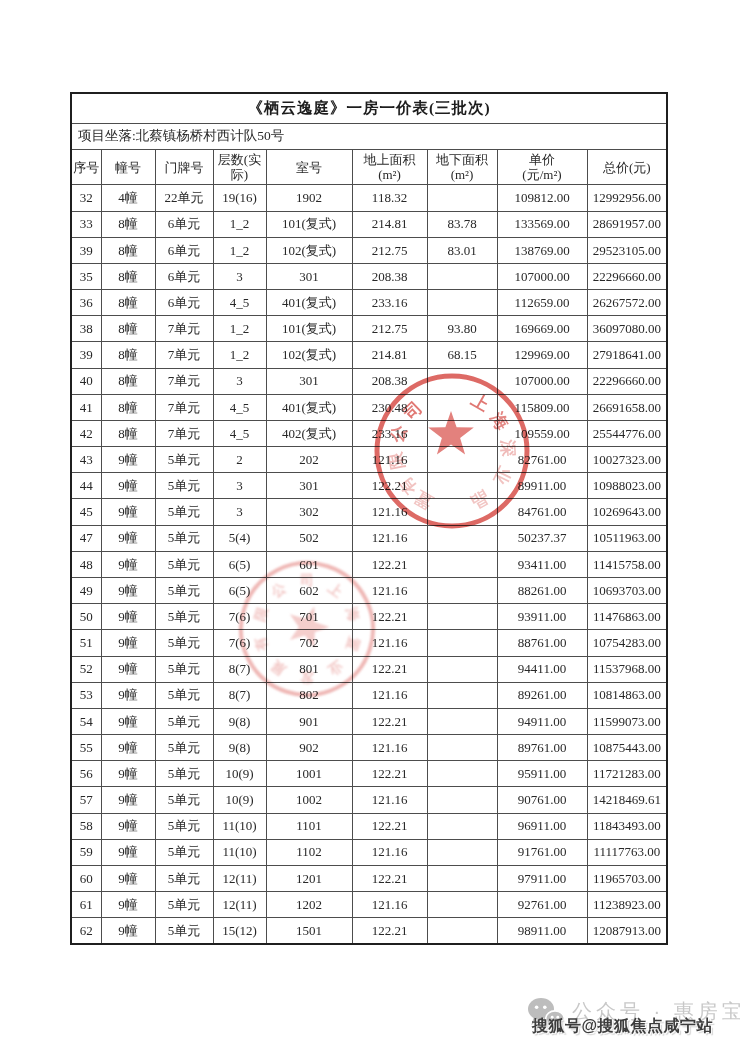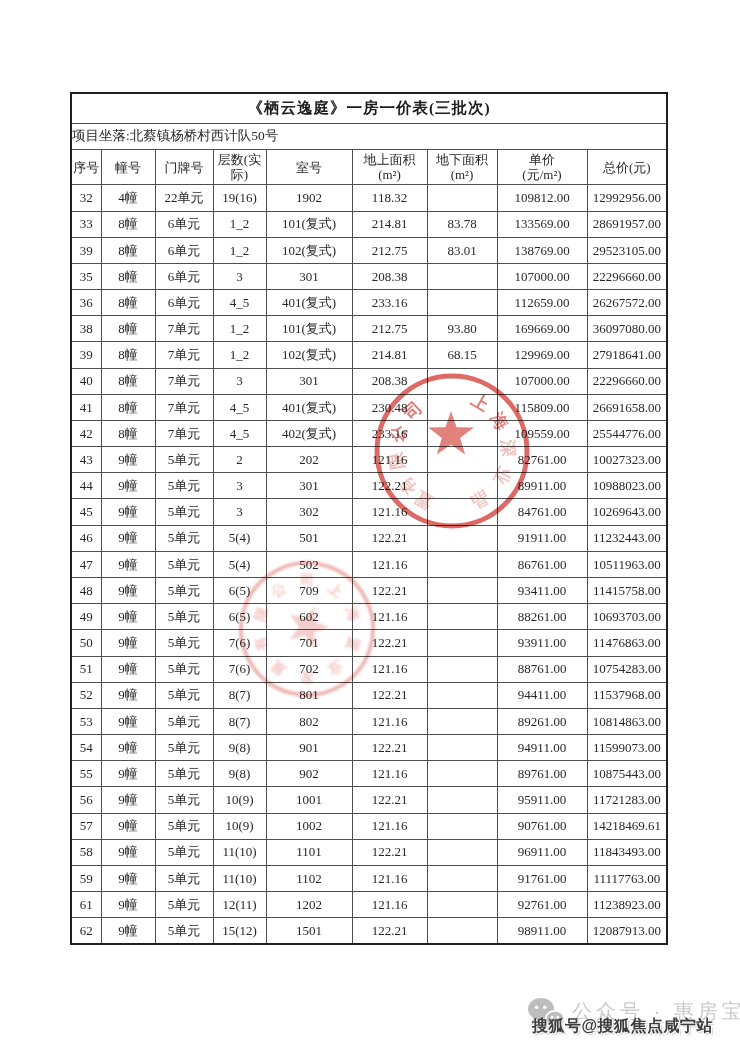--- a/index.html
+++ b/index.html
@@ -34,21 +34,21 @@
     height:27px;
     font-size:15.5px;
     font-weight:bold;
     letter-spacing:1px;
     color:#1d1d1d;
     border-radius:14px;
   }
   tr.site-row td{
     height:24px;
     text-align:left;
-    padding-left:0;
+    padding-left:6px;
     font-size:13.5px;
   }
   tr.header-row th{
     height:32px;
     white-space:pre-line;
     font-size:13px;
   }
   tr.data-row{height:24.64px;}
   
   .stamp{
@@ -256,47 +256,36 @@
           <td>9幢</td>
           <td>5单元</td>
           <td>3</td>
           <td>302</td>
           <td>121.16</td>
           <td></td>
           <td>84761.00</td>
           <td>10269643.00</td>
         </tr>
         <tr class="data-row">
-          <td>46</td>
-          <td>9幢</td>
-          <td>5单元</td>
-          <td>5(4)</td>
-          <td>501</td>
-          <td>122.21</td>
-          <td></td>
-          <td>91911.00</td>
-          <td>11232443.00</td>
-        </tr>
-        <tr class="data-row">
           <td>47</td>
           <td>9幢</td>
           <td>5单元</td>
           <td>5(4)</td>
           <td>502</td>
           <td>121.16</td>
           <td></td>
-          <td>86761.00</td>
+          <td>50237.37</td>
           <td>10511963.00</td>
         </tr>
         <tr class="data-row">
           <td>48</td>
           <td>9幢</td>
           <td>5单元</td>
           <td>6(5)</td>
-          <td>709</td>
+          <td>601</td>
           <td>122.21</td>
           <td></td>
           <td>93411.00</td>
           <td>11415758.00</td>
         </tr>
         <tr class="data-row">
           <td>49</td>
           <td>9幢</td>
           <td>5单元</td>
           <td>6(5)</td>
@@ -408,20 +397,31 @@
         <tr class="data-row">
           <td>59</td>
           <td>9幢</td>
           <td>5单元</td>
           <td>11(10)</td>
           <td>1102</td>
           <td>121.16</td>
           <td></td>
           <td>91761.00</td>
           <td>11117763.00</td>
+        </tr>
+        <tr class="data-row">
+          <td>60</td>
+          <td>9幢</td>
+          <td>5单元</td>
+          <td>12(11)</td>
+          <td>1201</td>
+          <td>122.21</td>
+          <td></td>
+          <td>97911.00</td>
+          <td>11965703.00</td>
         </tr>
         <tr class="data-row">
           <td>61</td>
           <td>9幢</td>
           <td>5单元</td>
           <td>12(11)</td>
           <td>1202</td>
           <td>121.16</td>
           <td></td>
           <td>92761.00</td>

